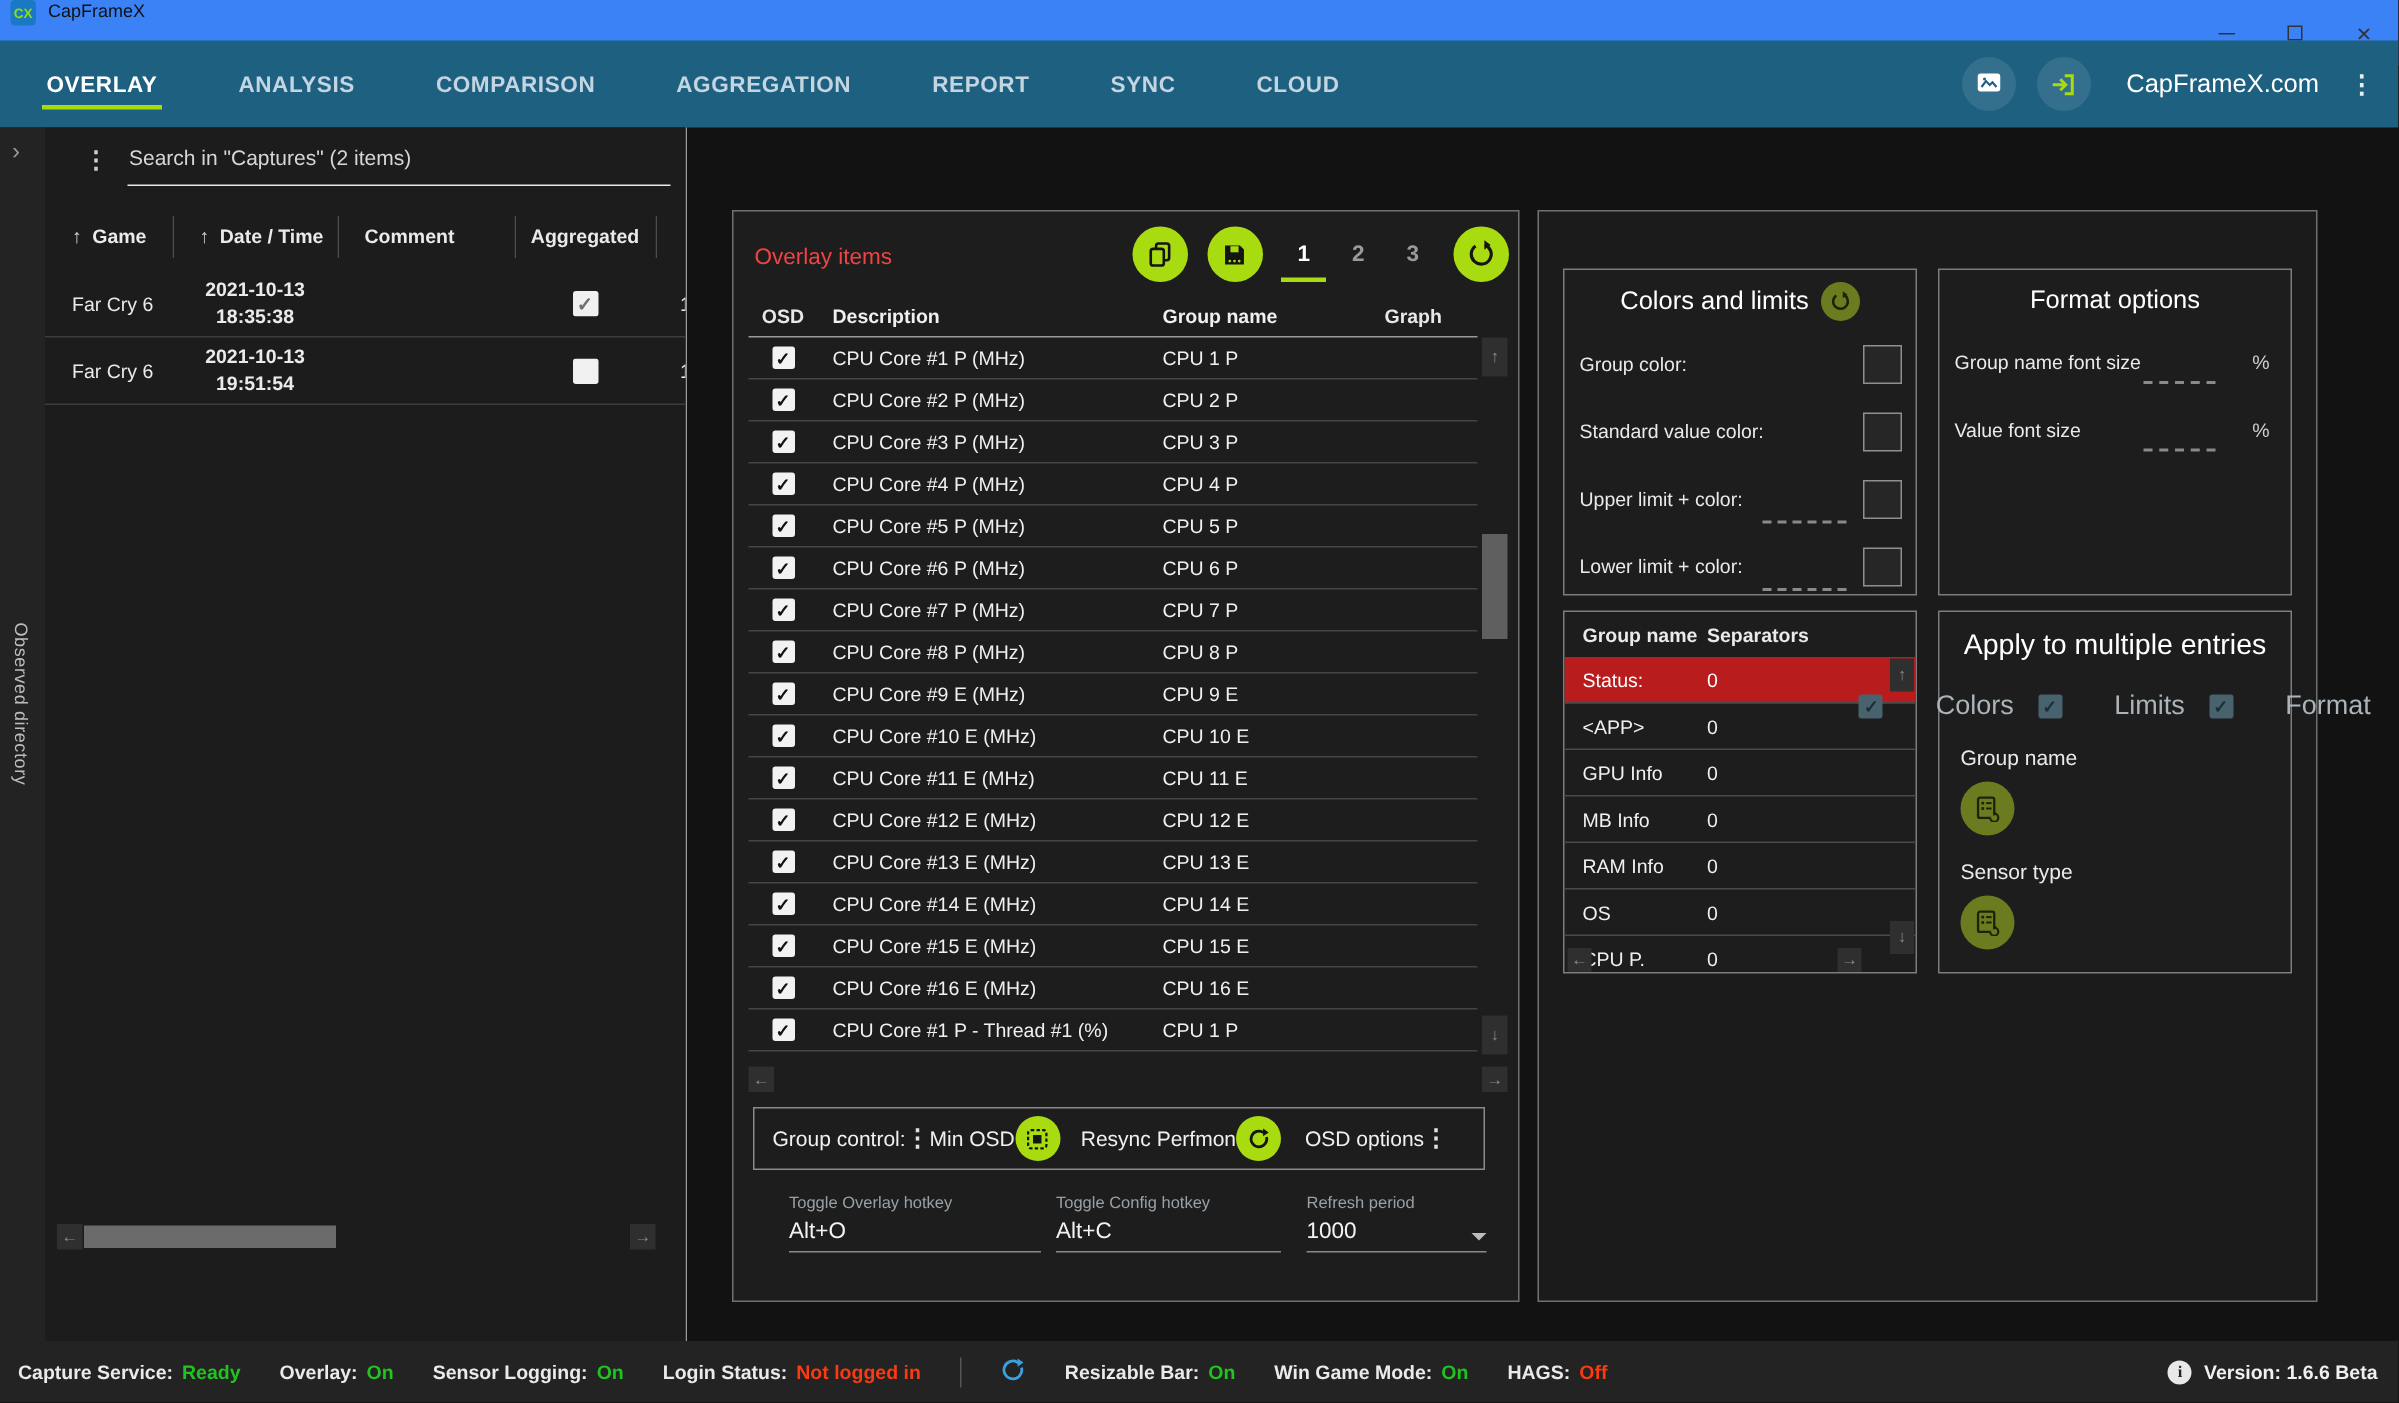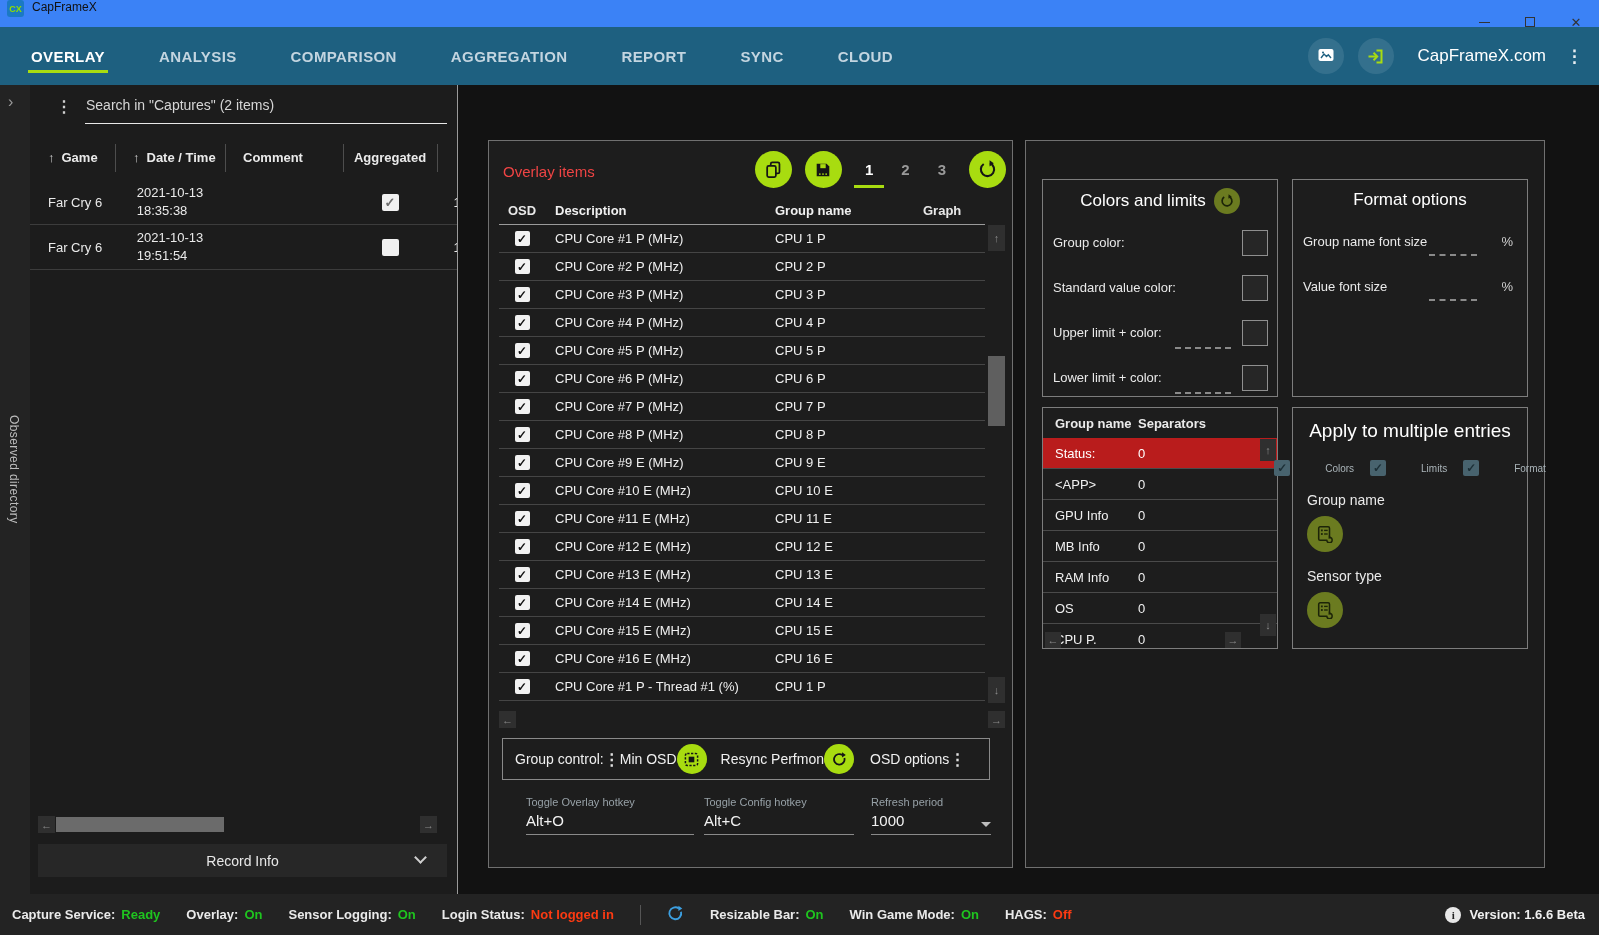--- a/index.html
+++ b/index.html
@@ -48,21 +48,21 @@
   
   .cap-table { position:absolute; left:0; top:50px; width:427px; }
   .cap-row { display:grid; grid-template-columns:85px 110px 118px 94px 40px; align-items:center; height:45px;
              border-bottom:1px solid #3c3c3c; }
   .cap-row.head { border-bottom:none; font-weight:bold; color:#eaeaea; font-size:13px; }
   .cap-row.head .cap-cell { position:relative; height:28px; display:flex; align-items:center; }
   .cap-row.head .cap-cell + .cap-cell::before { content:""; position:absolute; left:0; top:-7px; bottom:-7px; width:1px; background:#4d4d4d; }
   .cap-cell { padding-left:18px; font-size:13px; color:#eaeaea; overflow:hidden; white-space:nowrap; }
   .cap-cell.center { display:flex; justify-content:center; padding-left:0; text-align:center; }
   .sort-arrow { color:#cfcfcf; margin-right:7px; font-weight:normal; }
-  .dt { font-weight:normal; line-height:1.35; text-align:left; }
+  .dt { font-weight:bold; line-height:1.35; text-align:center; }
   .cbx { width:17px; height:17px; background:#f0f0f0; border-radius:2px; display:flex; align-items:center; justify-content:center;
          font-size:13px; font-weight:bold; color:#6e6e6e; }
   .cbx.empty { color:transparent; }
 
   
   .hscroll { position:absolute; left:0; top:731px; width:427px; height:18px; }
   .scroll-arrow { position:absolute; width:17px; height:17px; background:#2f2f2f; color:#8a8a8a; font-size:11px;
                   display:flex; align-items:center; justify-content:center; }
   .hscroll .left { left:8px; top:0; }
   .hscroll .thumb { position:absolute; left:26px; top:1px; width:168px; height:15px; background:#6b6b6b; }
@@ -140,21 +140,21 @@
   .grp-vscroll-up { position:absolute; right:1px; top:31px; width:16px; height:22px; }
   .grp-vscroll-down { position:absolute; right:1px; top:206px; width:16px; height:22px; }
   .grp-h-left { position:absolute; left:2px; top:224px; width:16px; height:16px; }
   .grp-h-right { position:absolute; right:36px; top:224px; width:16px; height:16px; }
 
   .apply-title { text-align:center; font-size:19px; color:#fff; margin-top:12px; }
   .apply-checks { display:flex; justify-content:center; gap:16px; margin-top:18px; }
   .apply-check { display:flex; align-items:center; gap:7px; }
   .acbx { width:16px; height:16px; border-radius:2px; background:#48636e; display:flex; align-items:center; justify-content:center;
           font-size:12px; font-weight:bold; color:#1c2f36; }
-  .apply-check span.lbl { font-size:10px; color:#aab4b9;margin-left:28px; }
+  .apply-check span.lbl { font-size:18px; color:#aab4b9;margin-left:28px; }
   .apply-sub { margin:16px 0 0 14px; font-size:14px; color:#eaeaea; }
   .apply-btn { margin:8px 0 0 14px; width:36px; height:36px; }
 
   
   .statusbar { position:absolute; left:0; top:894px; width:1599px; height:41px; background:#232323;
                display:flex; align-items:center; font-size:13px; }
   .status-items { display:flex; align-items:center; gap:26px; margin-left:12px; }
   .st-item { display:flex; gap:6px; }
   .st-label { color:#eaeaea; font-weight:bold; }
   .st-value { font-weight:bold; }
@@ -289,24 +289,20 @@
           </div>
           <div class="cap-cell center">1</div>
         </div>
       </div>
   </div>
   <div class="hscroll">
     <div class="scroll-arrow left">←</div>
     <div class="thumb"></div>
     <div class="scroll-arrow right">→</div>
   </div>
-  <div class="record-info">
-    <span>Record Info</span>
-    <span class="chev-down"></span>
-  </div>
 </div>
 
 <div class="mid-panel">
   <div class="op-title">Overlay items</div>
 
   <div class="op-icons">
     <div class="lime-circle lc36">
       <svg width="19" height="19" viewBox="0 0 24 24">
         <rect x="8.5" y="3" width="11" height="14" rx="2" stroke="#151515" stroke-width="2.2" fill="none"></rect>
         <rect x="4" y="7.5" width="11" height="14" rx="2" stroke="#151515" stroke-width="2.2" fill="#a8dc10"></rect>

